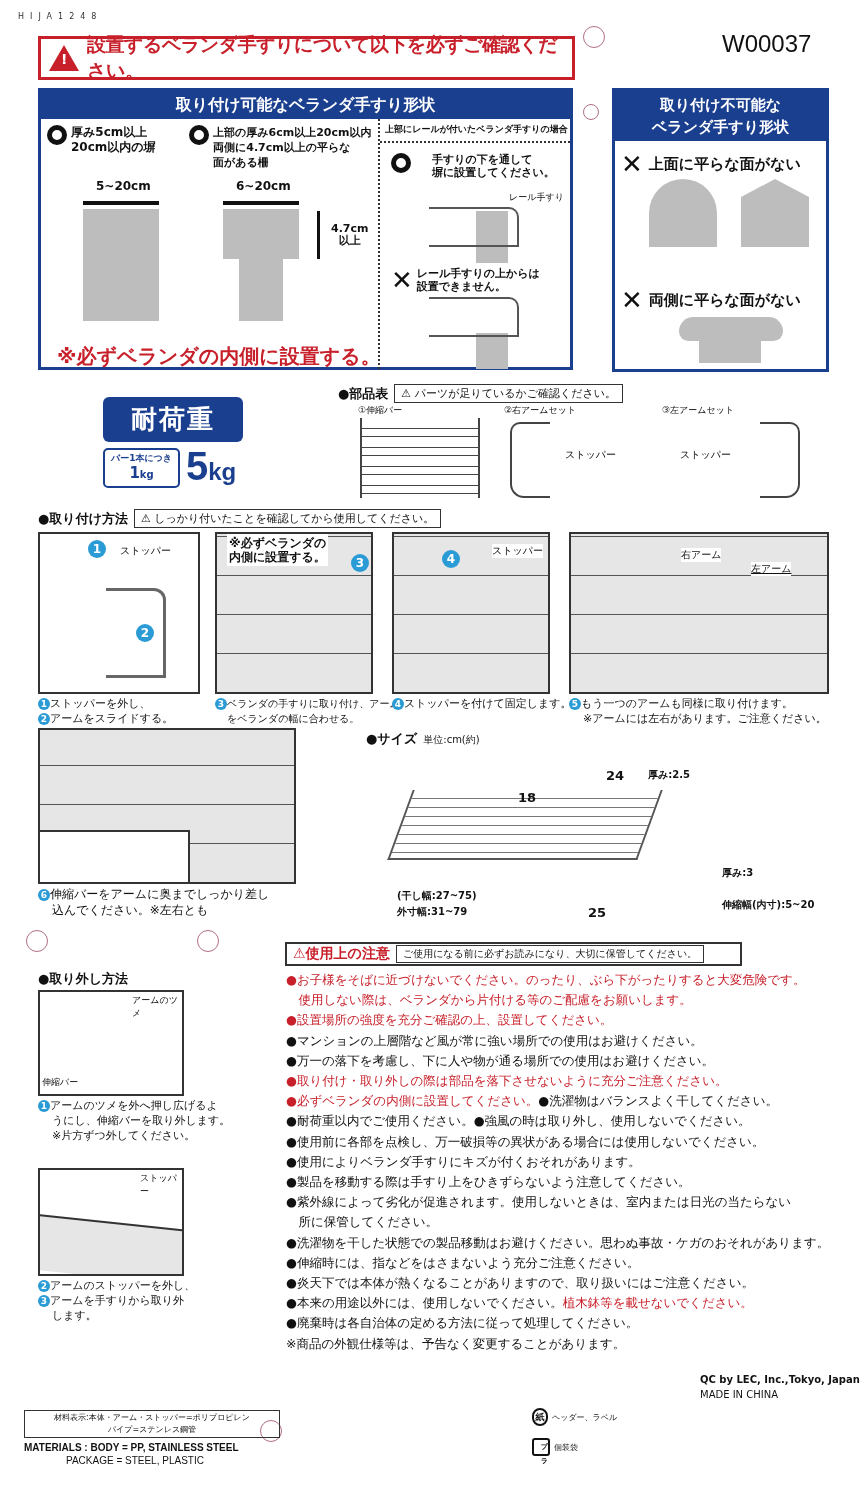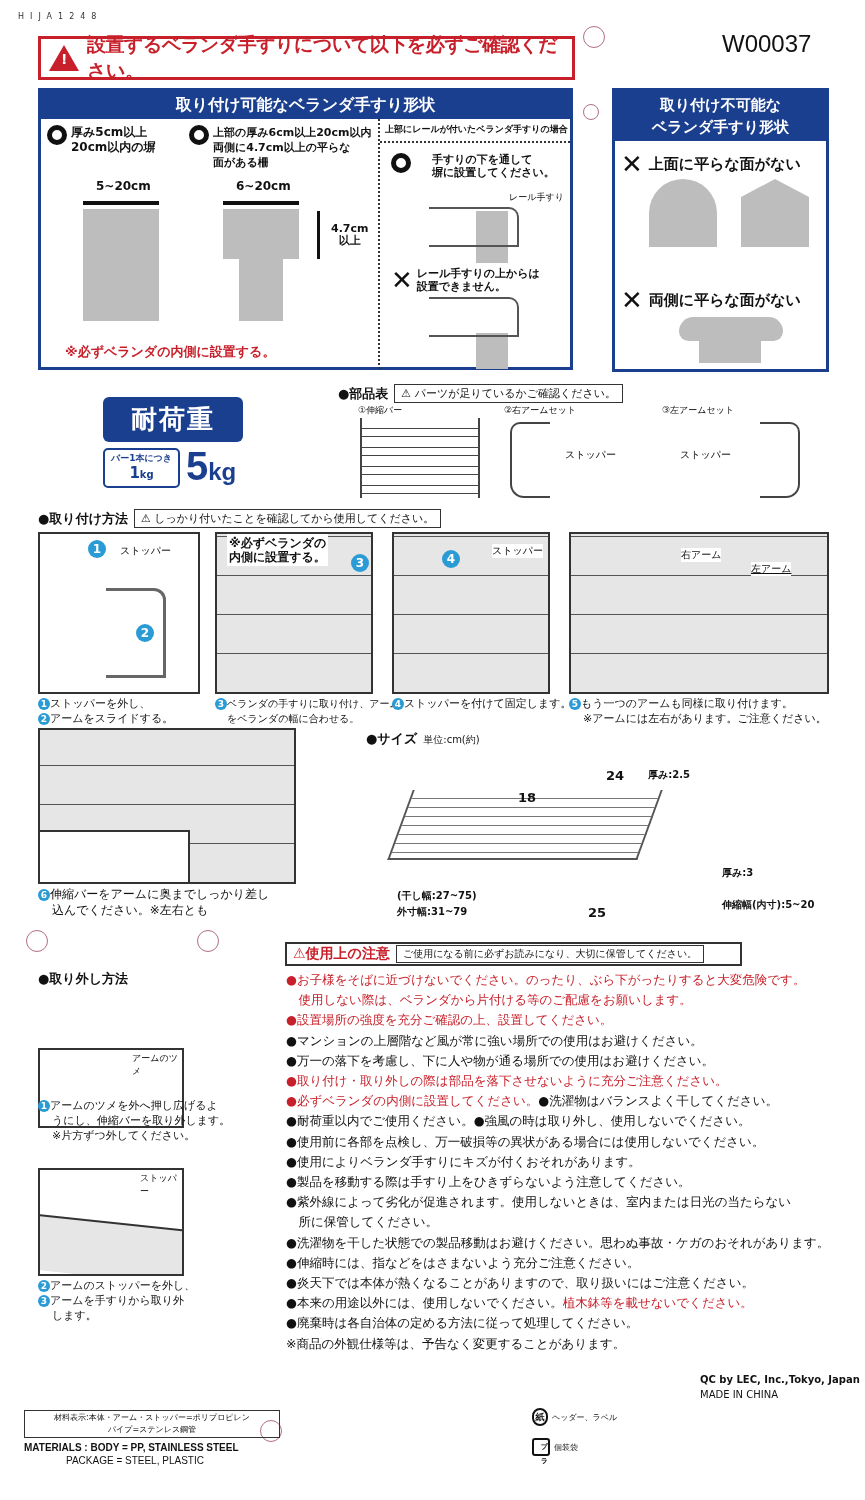--- a/index.html
+++ b/index.html
@@ -74,21 +74,21 @@
 
   <div class="abs bold" style="left:195px;top:88px;font-size:12px">6~20cm</div>
   <div class="arrowh" style="left:182px;top:110px;width:76px"></div>
   <div class="abs grey" style="left:182px;top:118px;width:76px;height:50px"></div>
   <div class="abs grey" style="left:198px;top:168px;width:44px;height:62px"></div>
   <div class="abs" style="left:276px;top:120px;width:3px;height:48px;background:#111"></div>
   <div class="abs bold" style="left:290px;top:132px;font-size:11px;line-height:12px;text-align:center">
     <div>4.7cm</div>
     <div>以上</div>
   </div>
-  <div class="abs bold red" style="left:24px;top:252px;font-size:13px">※必ずベランダの内側に設置する。</div>
+  <div class="abs bold red" style="left:16px;top:252px;font-size:20px">※必ずベランダの内側に設置する。</div>
 
   <div class="abs dotv" style="left:337px;top:28px;height:250px"></div>
   <div class="abs bold" style="left:344px;top:32px;font-size:9px">上部にレールが付いたベランダ手すりの場合</div>
   <div class="abs doth" style="left:339px;top:50px;width:190px"></div>
   <div class="abs" style="left:350px;top:62px;display:flex;gap:21px">
     <span class="ring"></span>
     <div class="bold" style="font-size:11px;line-height:13px">
       <div>手すりの下を通して</div>
       <div>塀に設置してください。</div>
     </div>
@@ -210,21 +210,21 @@
 </div>
 <div class="abs bold" style="left:588px;top:905px;font-size:13px">25</div>
 <div class="abs bold" style="left:722px;top:898px;font-size:10px">伸縮幅(内寸):5~20</div>
 
 <div class="abs reg" style="left:26px;top:930px"></div>
 <div class="abs reg" style="left:197px;top:930px"></div>
 <div class="abs reg" style="left:583px;top:104px;width:16px;height:16px"></div>
 <div class="abs reg" style="left:260px;top:1420px"></div>
 
 <div class="abs bold" style="left:38px;top:970px;font-size:13px">●取り外し方法</div>
-<div class="abs step" style="left:38px;top:1048px;width:146px;height:80px">
+<div class="abs step" style="left:38px;top:990px;width:146px;height:106px">
   <div class="abs" style="left:92px;top:2px;font-size:9px">アームのツメ</div>
   <div class="abs" style="left:2px;top:84px;font-size:9px">伸縮バー</div>
 </div>
 <div class="abs cap" style="left:38px;top:1098px">
   <div><span class="num">1</span><span>アームのツメを外へ押し広げるよ</span></div>
   <div style="padding-left:14px">うにし、伸縮バーを取り外します。</div>
   <div style="padding-left:14px">※片方ずつ外してください。</div>
 </div>
 <div class="abs step" style="left:38px;top:1168px;width:146px;height:108px">
   <div class="abs" style="left:0;top:52px;width:146px;height:56px;background:#e6e6e6;border-top:2px solid #333;transform:skewY(6deg)"></div>

